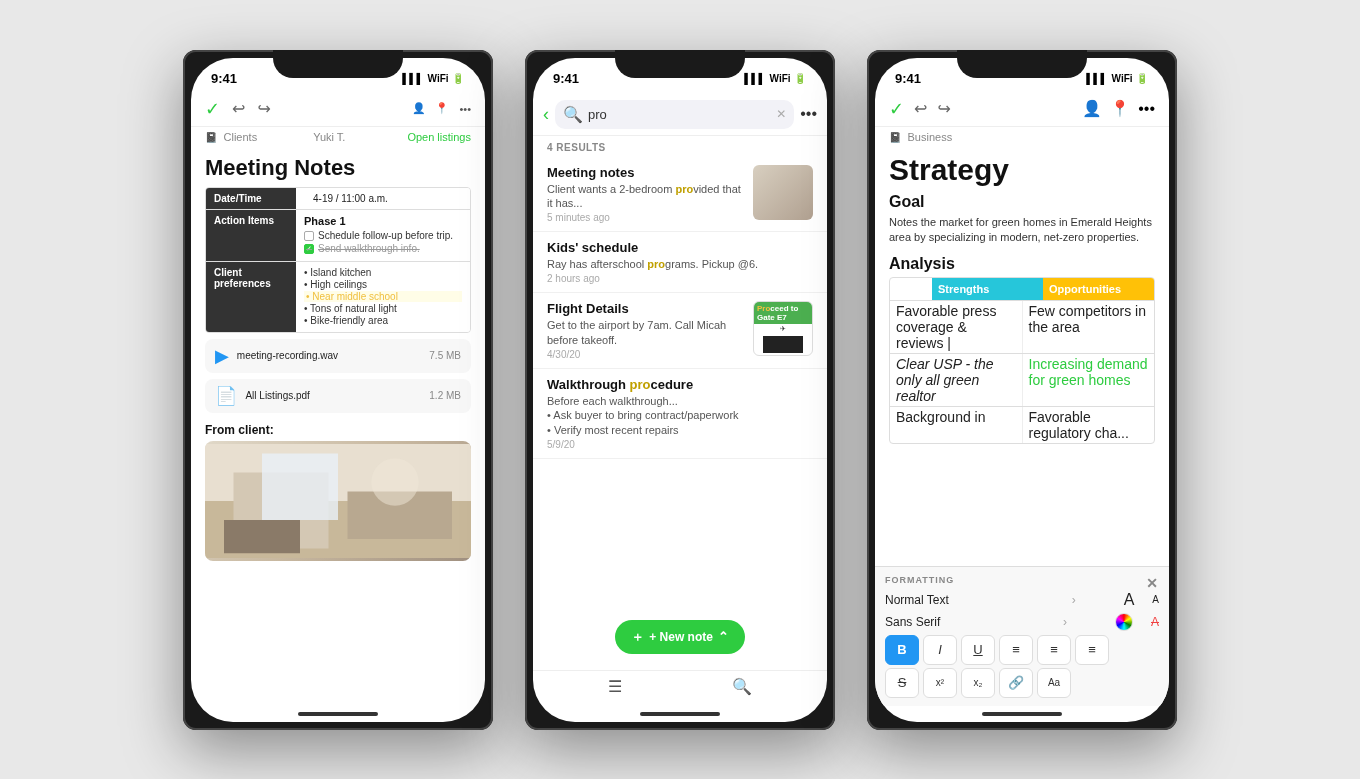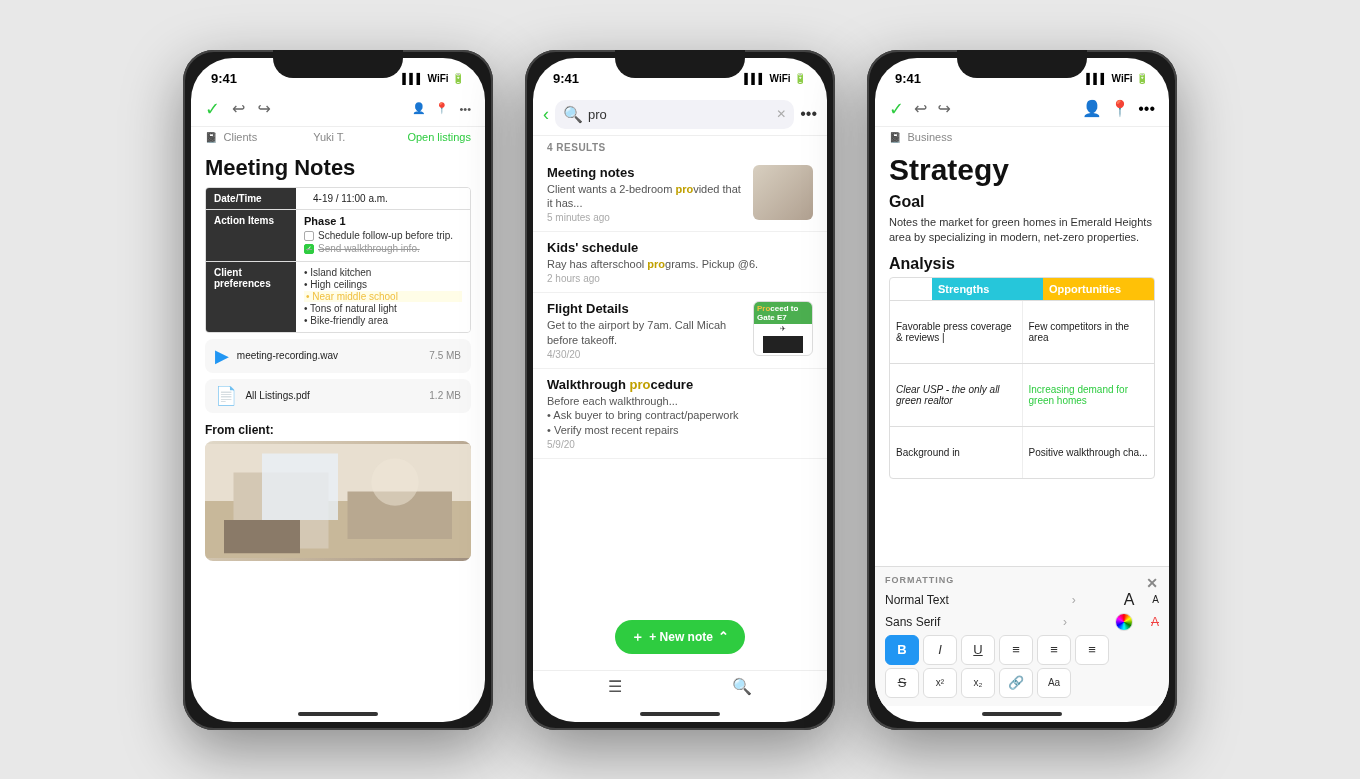--- a/index.html
+++ b/index.html
@@ -13,21 +13,21 @@
       font-family: -apple-system, BlinkMacSystemFont, 'Helvetica Neue', sans-serif;
       gap: 32px;
       padding: 20px;
     }
 
     
     .phone {
       width: 310px;
       height: 680px;
       background: #1a1a1a;
-      border-radius: 31px;
+      border-radius: 13px;
       position: relative;
       box-shadow: 0 20px 60px rgba(0,0,0,0.4), inset 0 0 0 2px #444;
       flex-shrink: 0;
     }
     .phone-inner {
       position: absolute;
       top: 8px; left: 8px; right: 8px; bottom: 8px;
       background: #fff;
       border-radius: 42px;
       overflow: hidden;
@@ -314,22 +314,22 @@
       font-size: 11px;
     }
     .swot-header-cell.teal { background: #26C6DA; color: #fff; }
     .swot-header-cell.yellow { background: #FFC107; color: #fff; }
     .swot-row {
       display: flex;
       border-top: 1px solid #ddd;
     }
     .swot-cell {
       flex: 1;
-      padding: 20px 6px;
-      font-size: 10px;
+      padding: 2px 6px;
+      font-size: 14px;
       color: #222;
       border-right: 1px solid #eee;
     }
     .swot-cell:last-child { border-right: none; }
     .swot-cell.italic { font-style: italic; }
     .swot-cell .green-text { color: #2ecc40; font-style: normal; }
     .formatting-panel {
       background: #f8f8f8;
       border-top: 1px solid #ddd;
       padding: 8px 10px;
@@ -644,21 +644,21 @@
         <div class="swot-row">
           <div class="swot-cell italic">
             <span>Clear USP - </span><em>the only all green realtor</em>
           </div>
           <div class="swot-cell">
             <span class="green-text">Increasing demand for green homes</span>
           </div>
         </div>
         <div class="swot-row">
           <div class="swot-cell">Background in</div>
-          <div class="swot-cell">Positive walkthrough cha...</div>
+          <div class="swot-cell">Favorable regulatory cha...</div>
         </div>
       </div>
     </div>
 
     <div class="formatting-panel">
       <div class="formatting-title">
         <span>FORMATTING</span>
         <span class="close-x">✕</span>
       </div>
       <div class="format-row">

